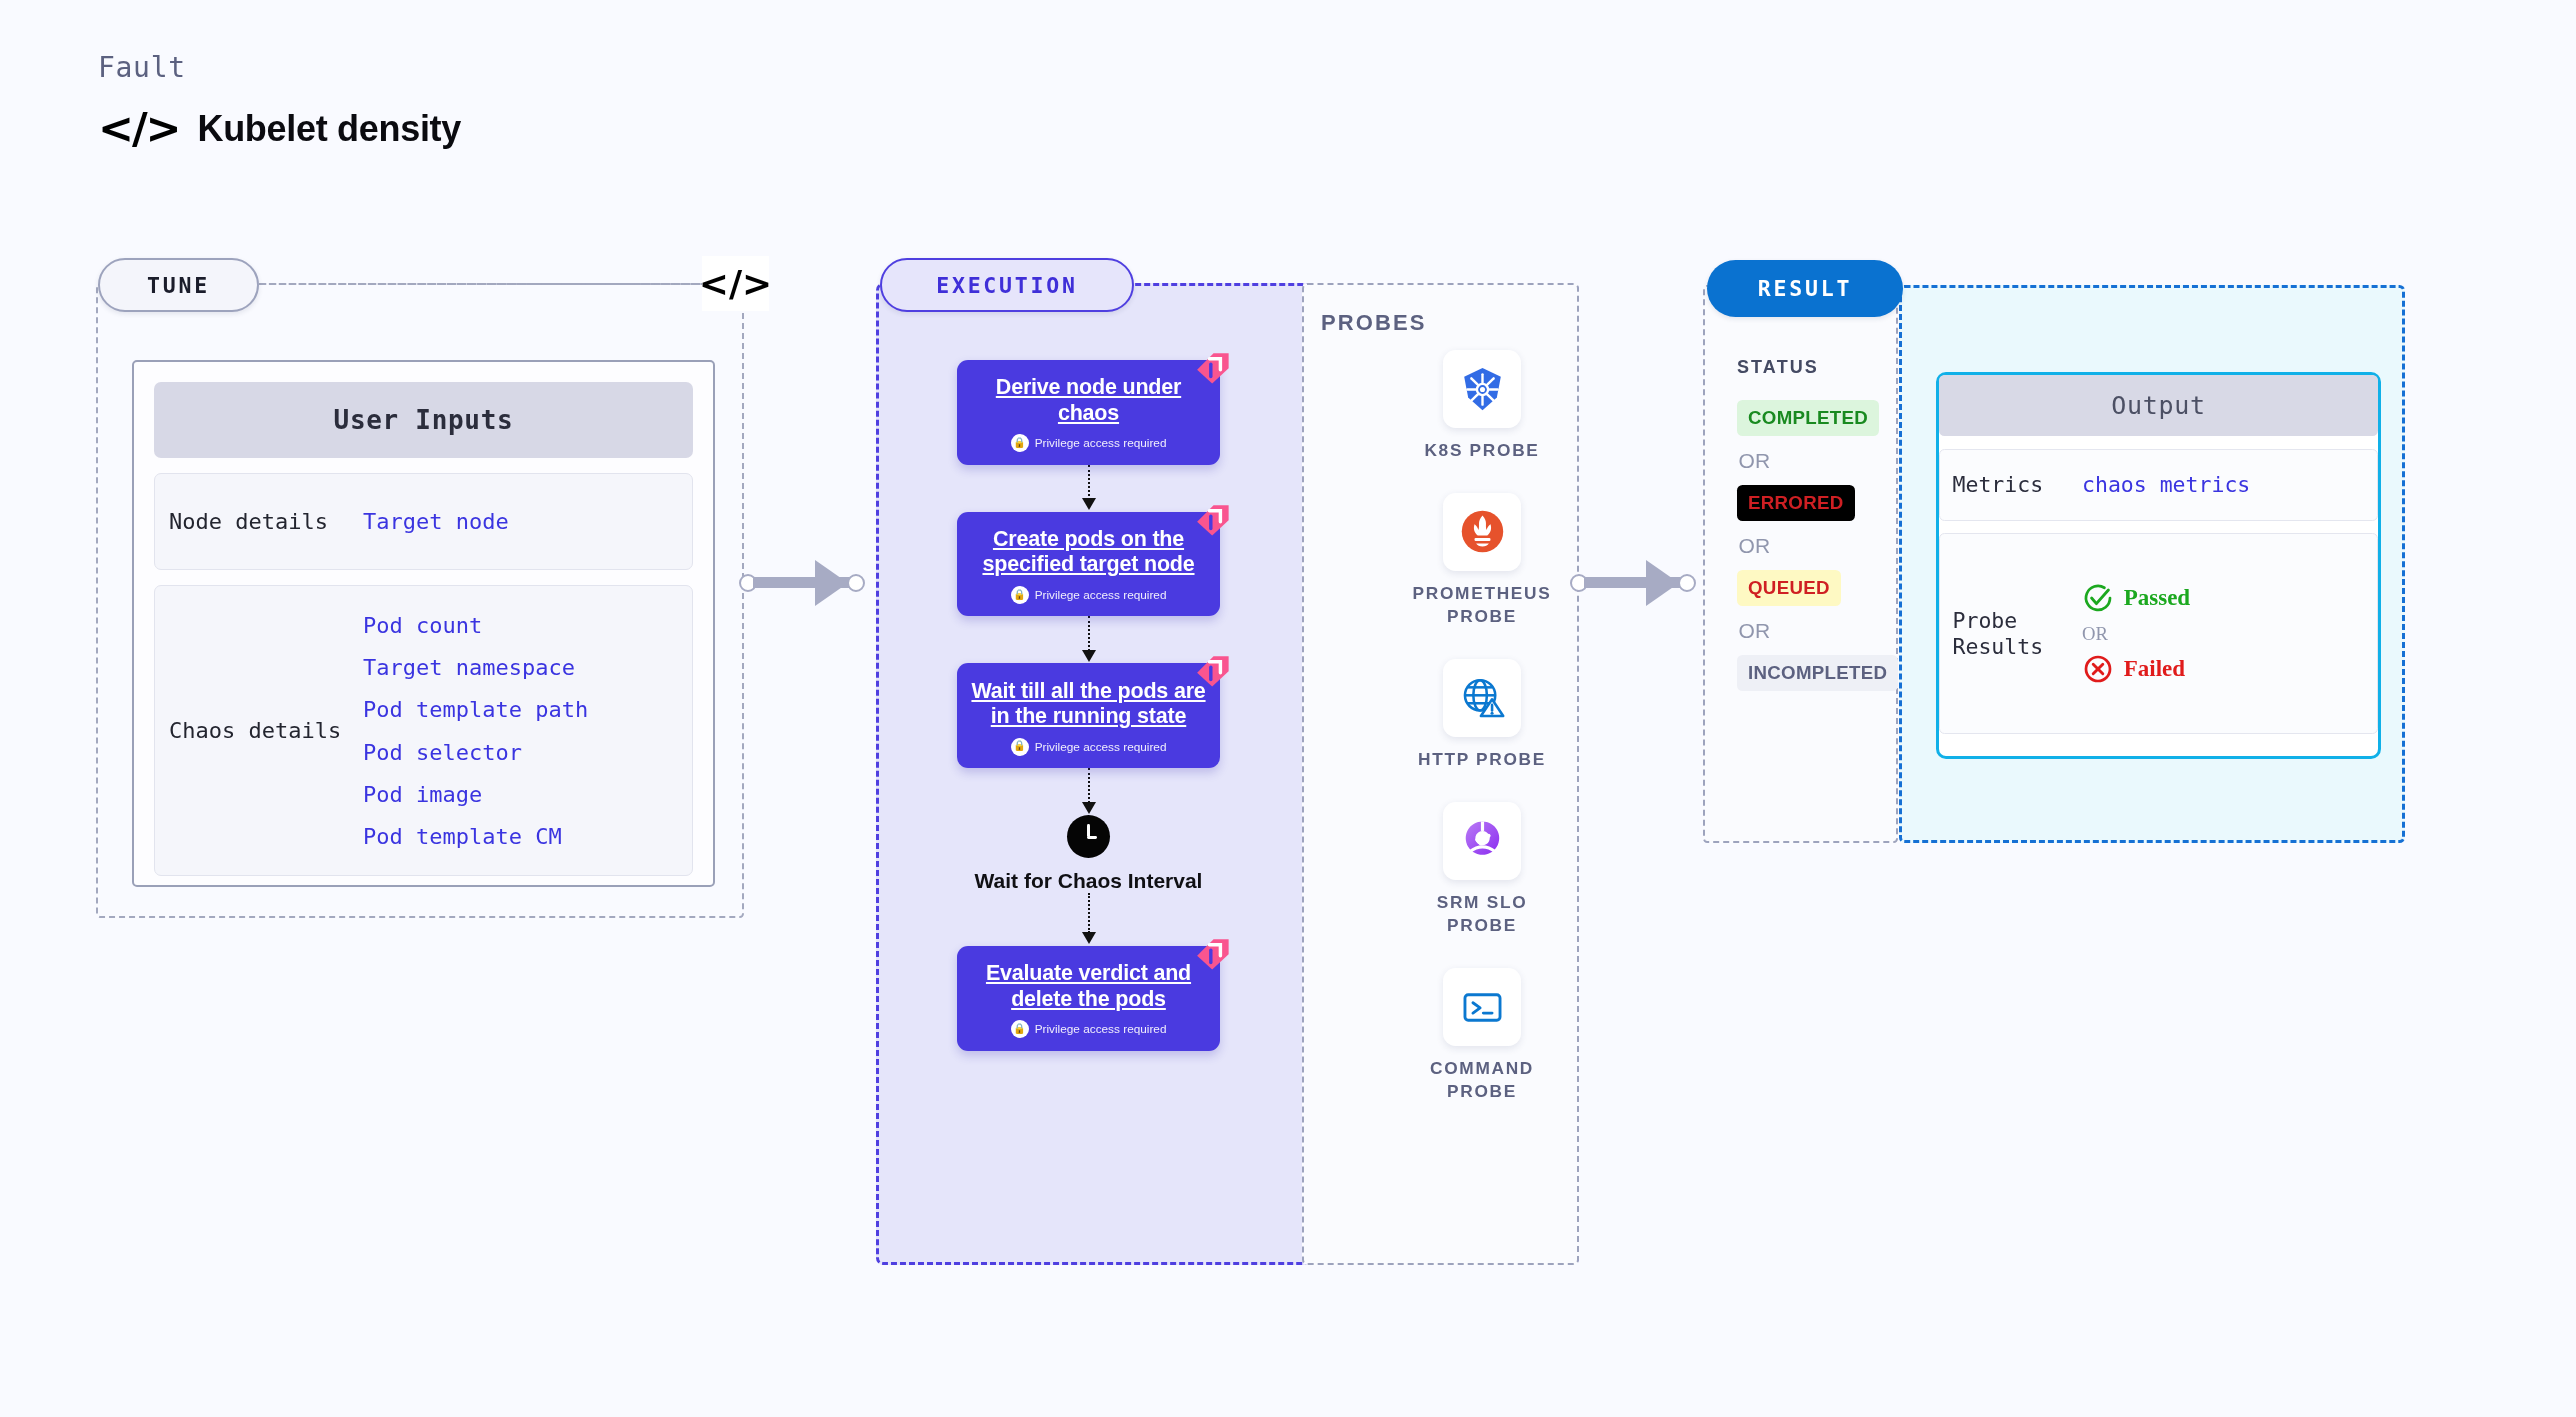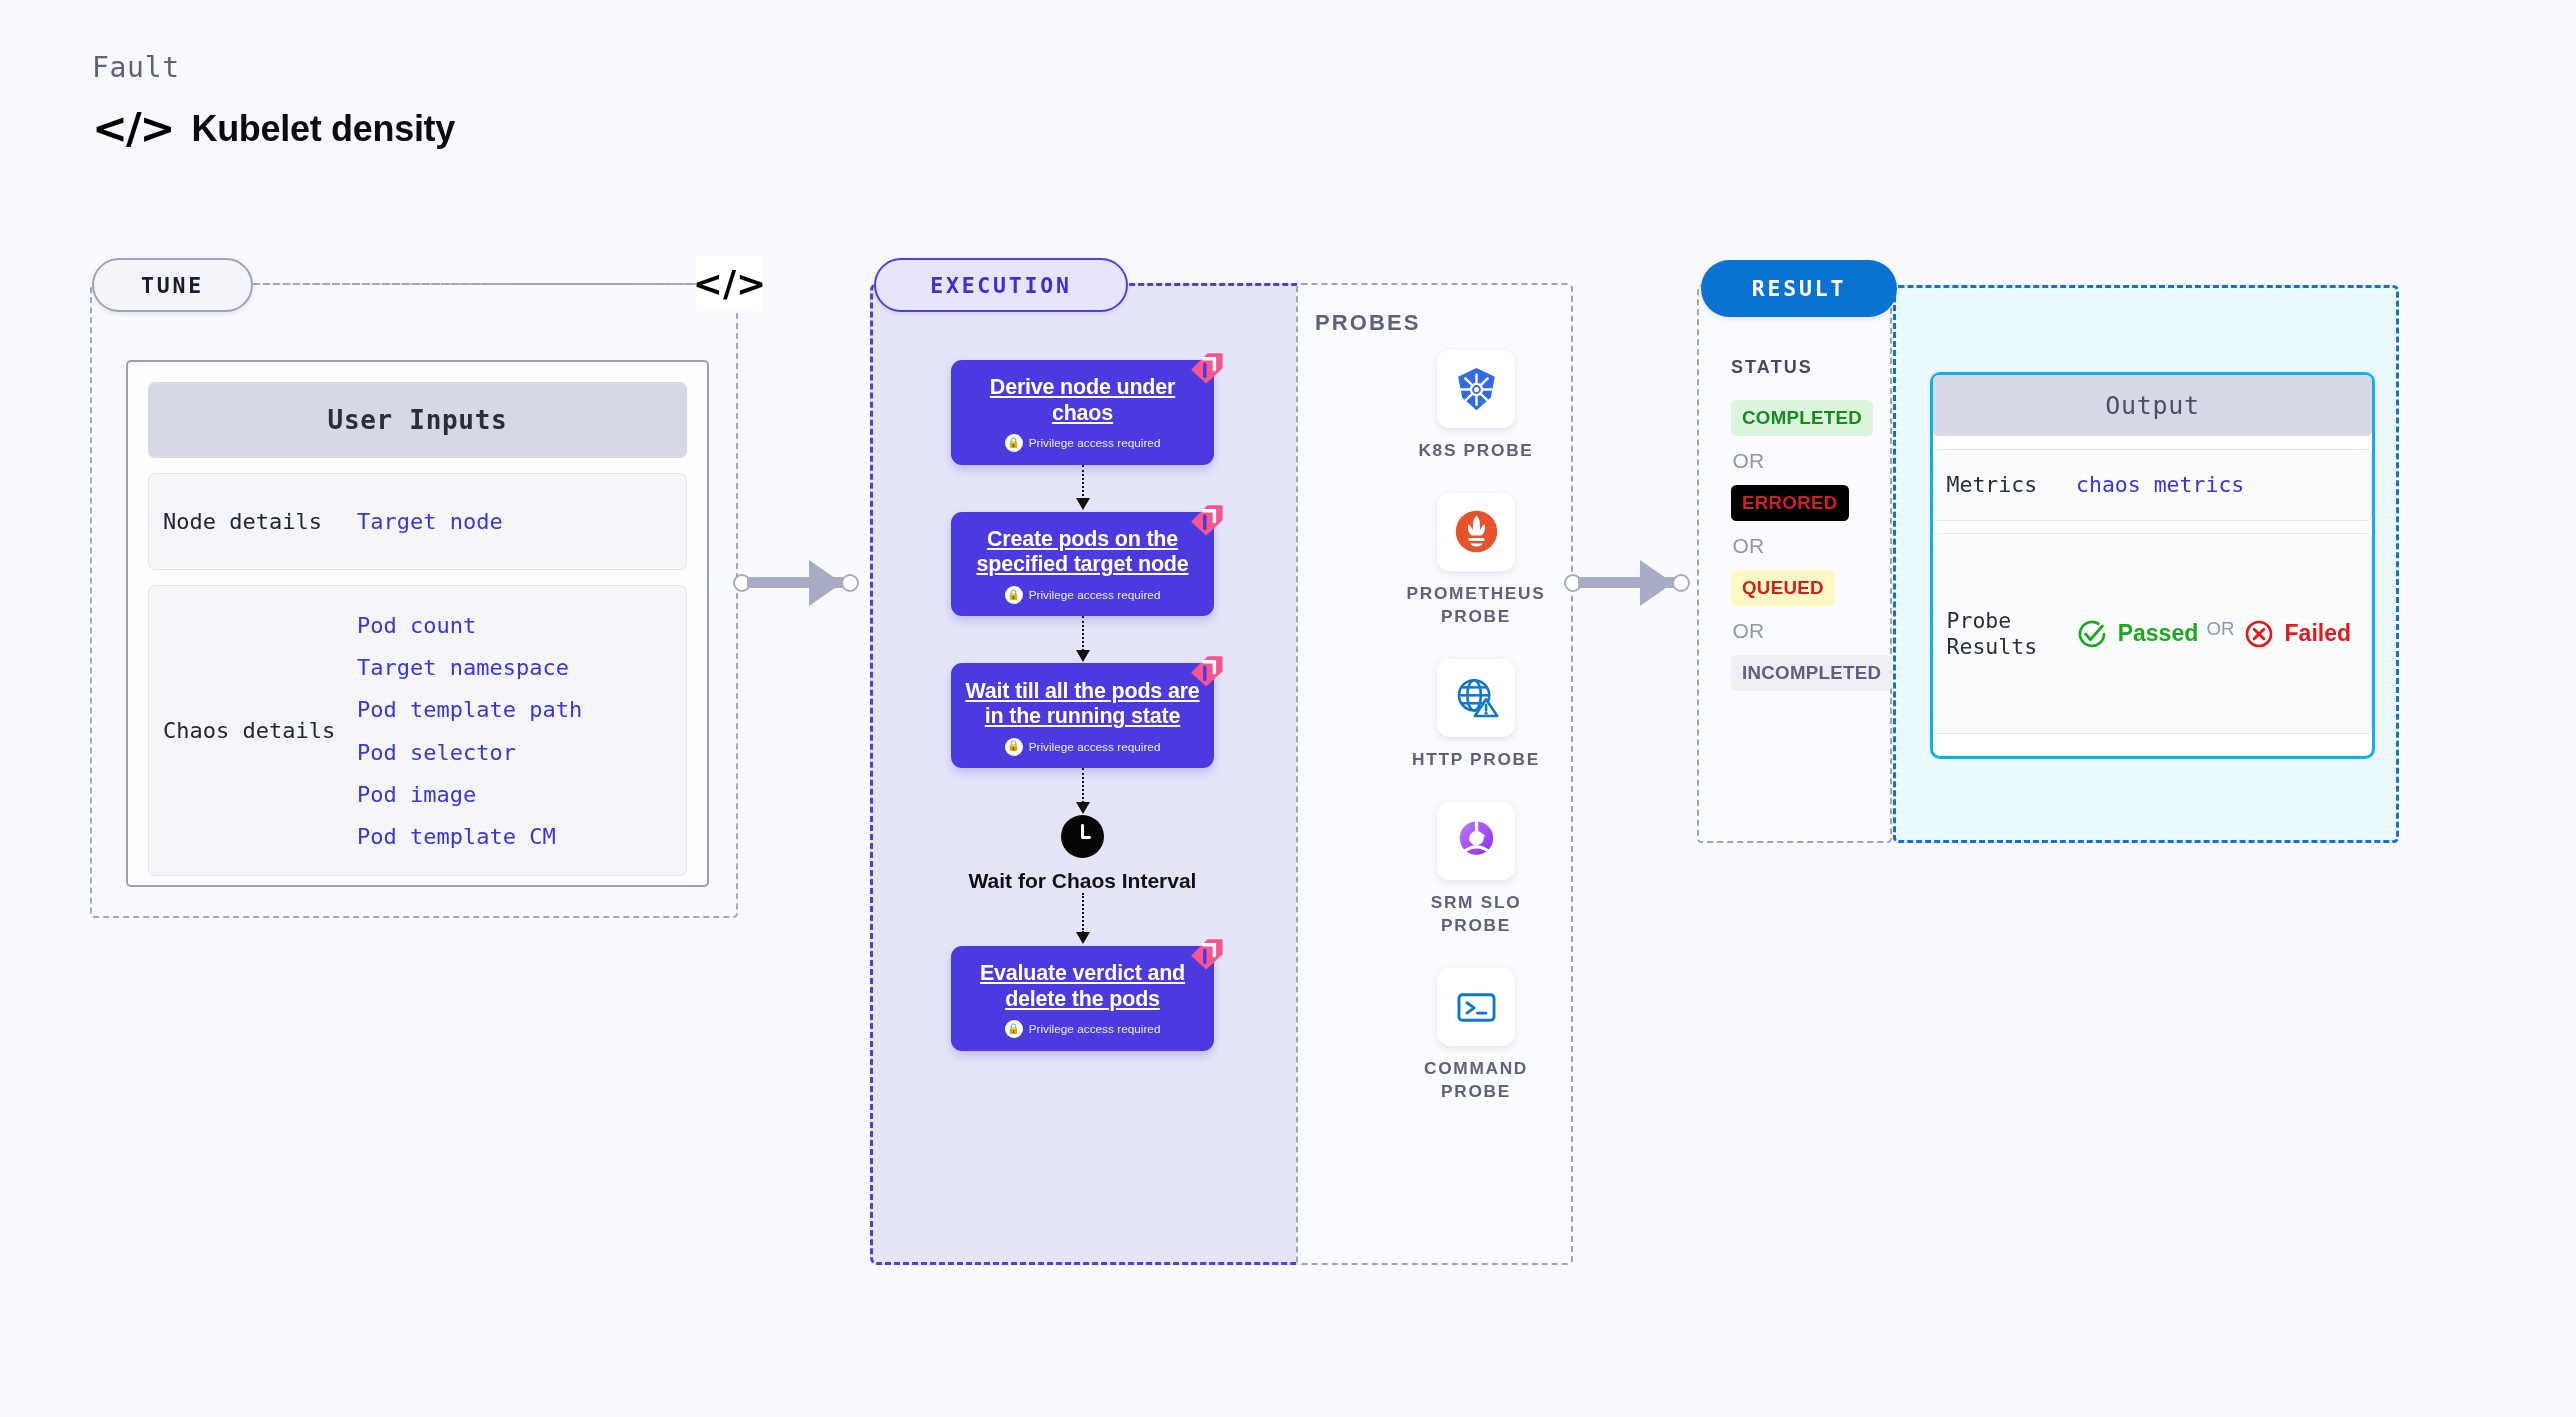--- a/index.html
+++ b/index.html
@@ -2,21 +2,21 @@
 <html style="font-size:11px"><head>
 <meta charset="utf-8">
 <style>
   * { box-sizing: border-box; margin: 0; padding: 0; }
   html, body {
     width: 2576px; height: 1418px;
     background: #f9faff;
     font-family: "Liberation Sans", sans-serif;
     overflow: hidden;
   }
-  .page { position: relative; width: 2325px; height: 1418px; }
+  .page { position: relative; width: 2325px; height: 1418px; margin-left: 6px; }
 
   
   .hdr-fault {
     position: absolute; left: 92px; top: 51px;
     font-family: "DejaVu Sans Mono", monospace;
     font-size: 28px; color: #5c6180; letter-spacing: 0.7px;
   }
   .hdr-title-row {
     position: absolute; left: 92px; top: 107px;
     display: flex; align-items: center; gap: 18px;
@@ -247,21 +247,21 @@
   .out-row-probe { height: 201px; }
   .out-label {
     width: 142px; padding-left: 12.5px;
     font-family: "DejaVu Sans Mono", monospace;
     font-size: 21.5px; color: #2b2d3c; line-height: 1.2;
   }
   .out-value-mono {
     font-family: "DejaVu Sans Mono", monospace;
     font-size: 21.5px; color: #3a34e0;
   }
-  .verdict-stack { display: flex; flex-direction: row; gap: 8.3px; }
+  .verdict-stack { display: flex; flex-direction: column; gap: 8.3px; font-family: Liberation Serif, serif; }
   .verdict { display: flex; align-items: center; gap: 9.7px; font-size: 23px; font-weight: bold; }
   .verdict-or { font-size: 18.7px; color: #9096ad; font-weight: normal; }
 
   
   .arrow-group { position: absolute; z-index: 8; }
   .arrow-dot {
     position: absolute; width: 18px; height: 18px; border-radius: 50%;
     background: #ffffff; border: 2.8px solid #a7abc4;
   }
   .arrow-bar { position: absolute; height: 11px; background: #a7abc4; }

